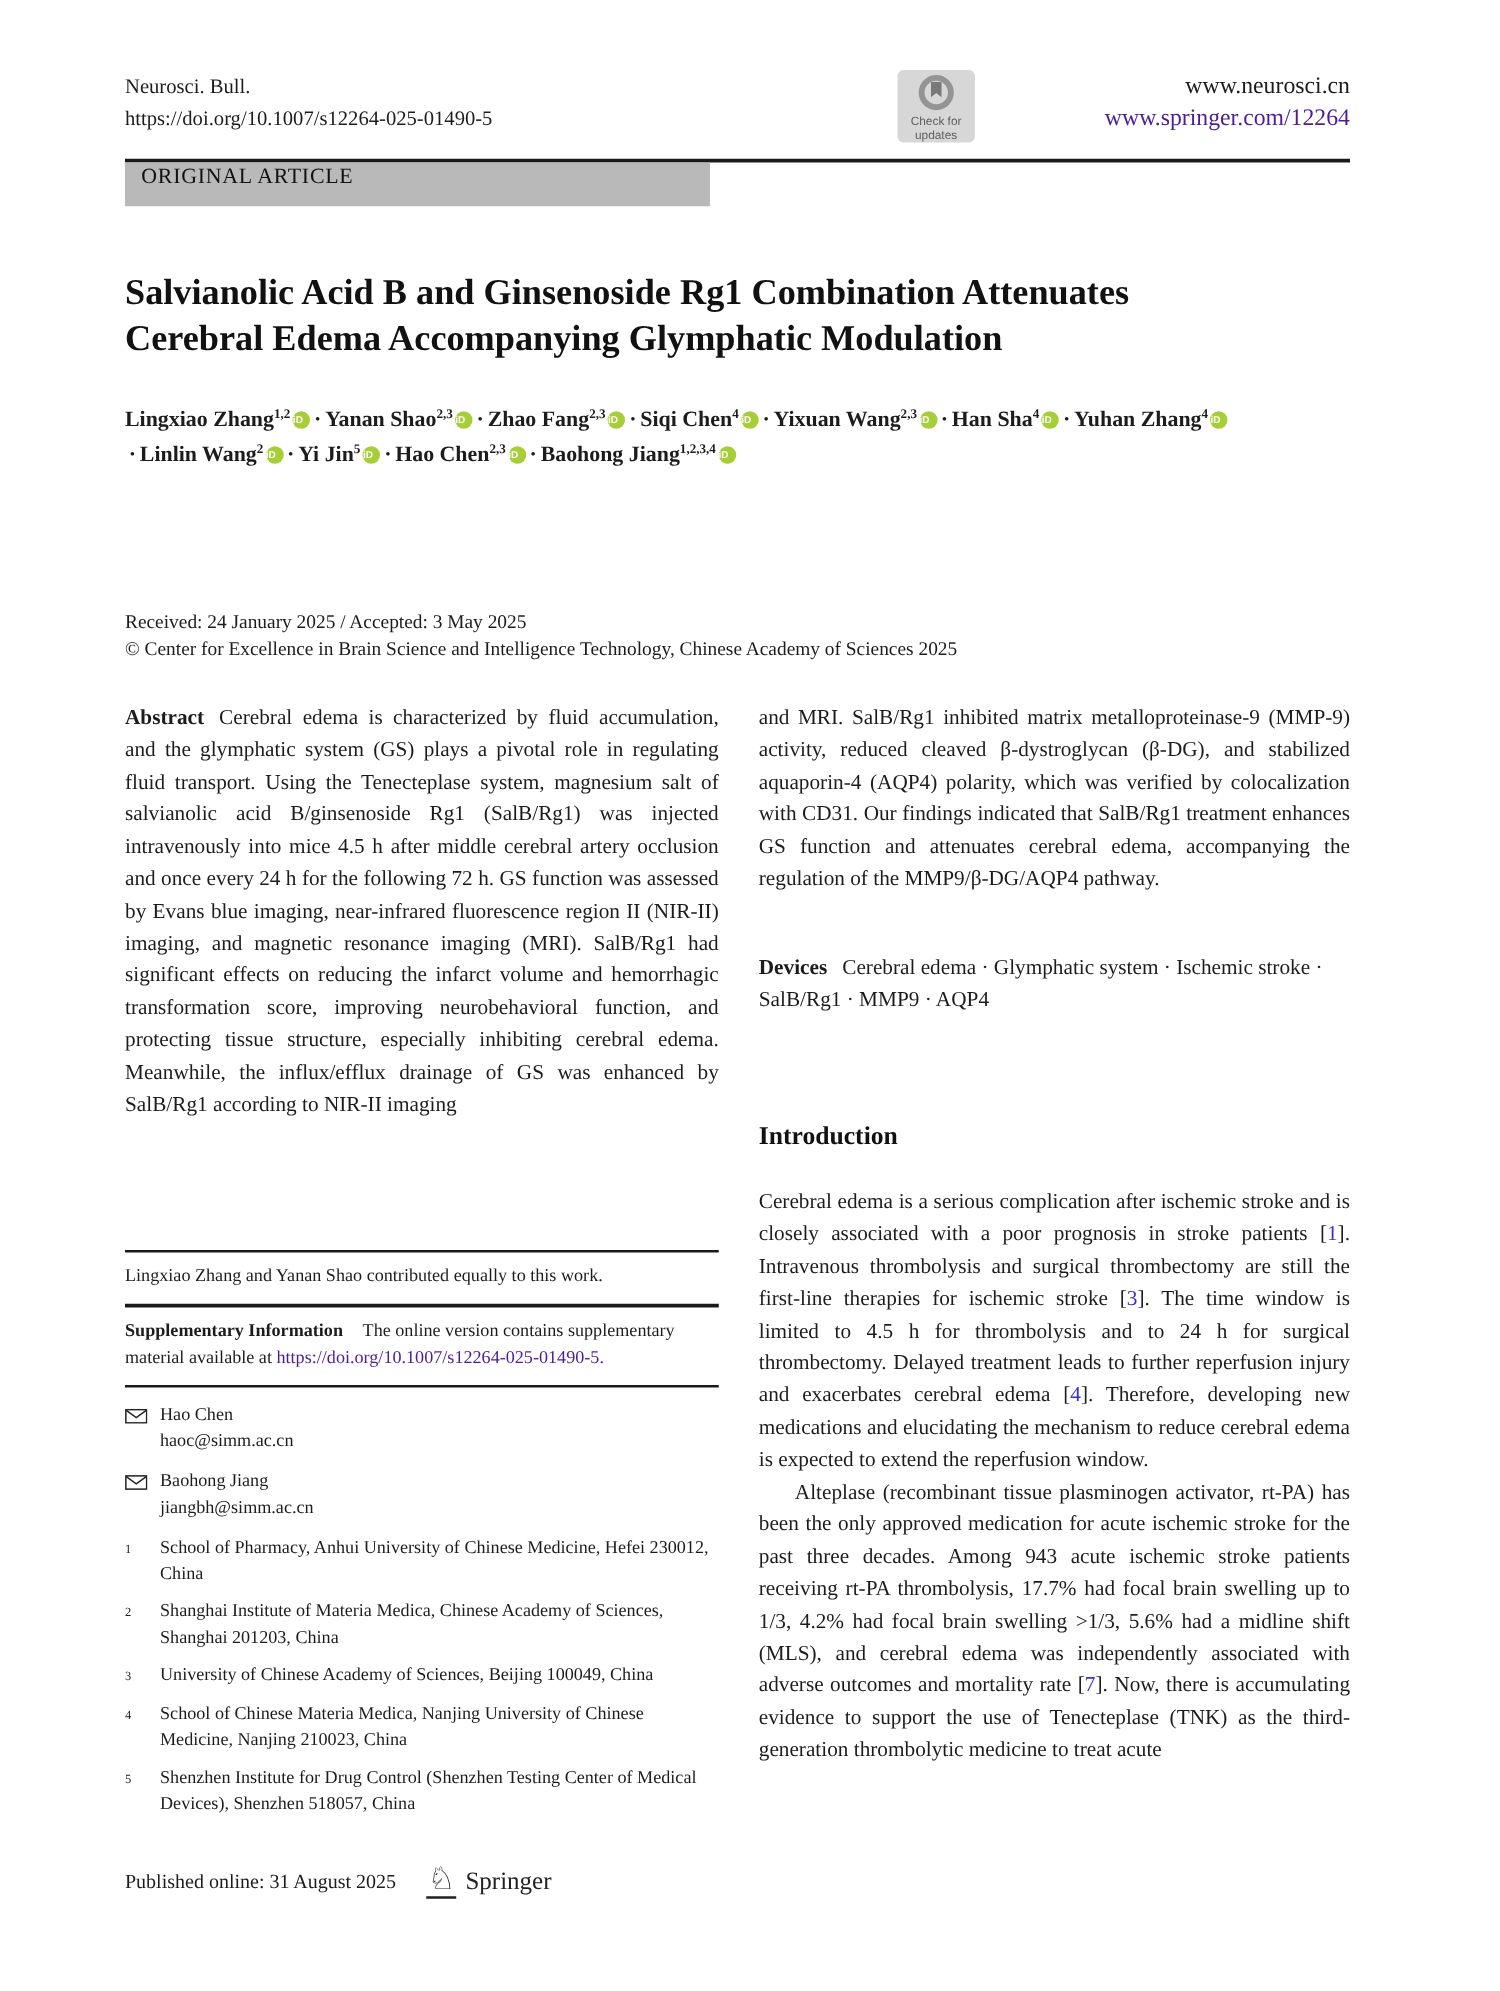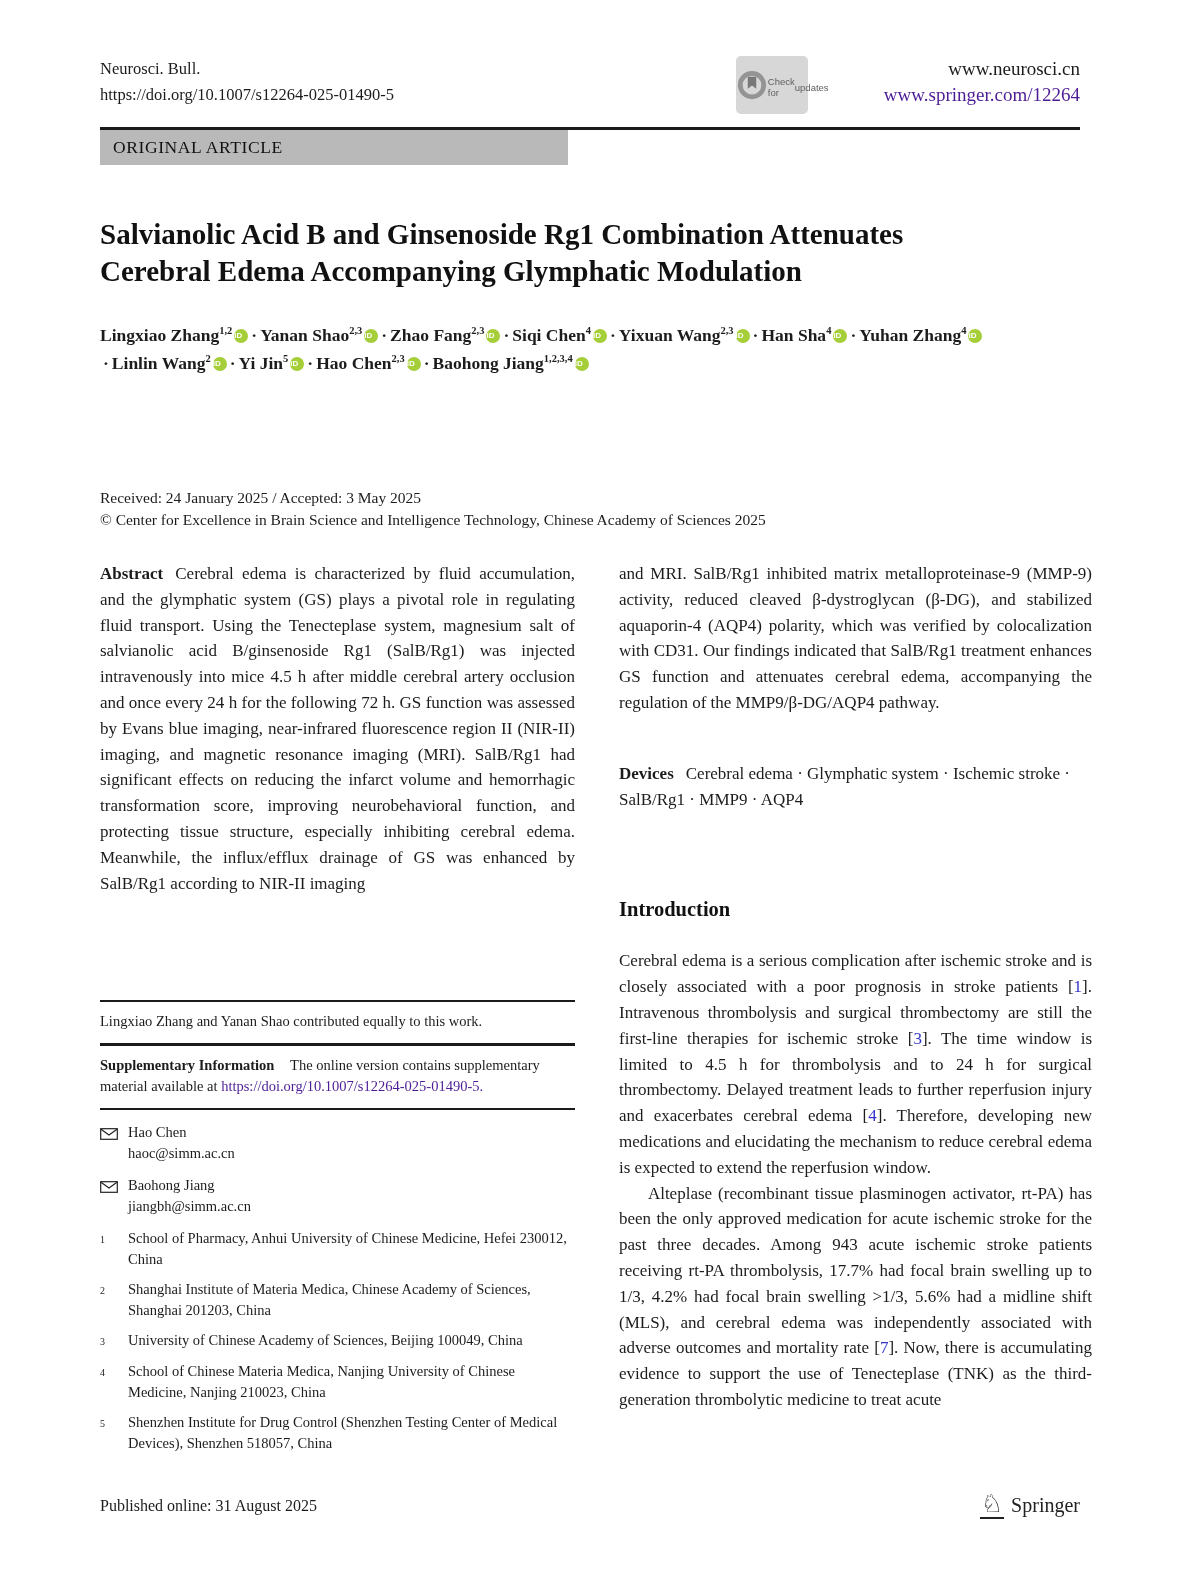--- a/index.html
+++ b/index.html
@@ -11,54 +11,54 @@
     background:#ffffff;
     font-family:"Liberation Serif", serif;
     color:#1c1c1c;
     overflow:hidden;
   }
   
   .hdr{display:flex;justify-content:space-between;align-items:flex-start;}
   .hdr-left{font-size:16.5px;line-height:26px;}
   .hdr-right{display:flex;align-items:flex-start;}
   .upd-badge{
-    width:72px;height:58px;background:#d7d7d7;border-radius:5px;
-    display:flex;flex-direction:row;align-items:center;justify-content:flex-start;
+    width:62px;height:58px;background:#d7d7d7;border-radius:5px;
+    display:flex;flex-direction:column;align-items:center;justify-content:flex-start;
     padding-top:4px;box-sizing:border-box;
     font-family:"Liberation Sans", sans-serif;font-size:9.5px;color:#5f5f5f;line-height:11px;
-    margin-right:76px;cursor:pointer;
+    margin-right:104px;cursor:pointer;
   }
   .upd-badge svg{display:block;margin-bottom:2px;}
   .hdr-urls{text-align:right;font-size:19px;line-height:26px;}
   .link{color:#4c1d95;}
   .rule{height:3px;background:#1a1a1a;margin-top:13px;}
   .type-bar{
     width:468px;height:35px;background:#b9b9b9;
-    display:flex;align-items:center;padding-left:13px;box-sizing:border-box;
+    display:flex;align-items:flex-start;padding-left:13px;box-sizing:border-box;
     font-size:17.5px;letter-spacing:0.6px;color:#111;
   }
   
   .title{
     margin-top:51px;width:920px;
     font-size:29px;font-weight:bold;line-height:37px;color:#111;
   }
   .authors{margin-top:31px;font-size:17.5px;font-weight:bold;line-height:28px;width:940px;}
   .authors sup{font-size:0.6em;vertical-align:super;line-height:0;}
   .orcid{
     display:inline-block;width:14px;height:14px;border-radius:50%;
     background:#a6ce39;color:#fff;text-align:left;
     font-family:"Liberation Sans", sans-serif;font-size:8px;font-weight:bold;line-height:14px;
     margin-left:2px;vertical-align:3px;cursor:pointer;
   }
   .adot{margin:0 3px;}
   
   .dates{margin-top:110px;font-size:15.5px;line-height:22px;}
   
   .cols{
-    display:grid;grid-template-columns:475px 473px;column-gap:44px;
+    display:grid;grid-template-columns:475px 473px;column-gap:32px;
     margin-top:30px;height:902px;
   }
   .colL{display:flex;flex-direction:column;justify-content:space-between;}
   .body-par{font-size:17px;line-height:25.8px;text-align:justify;hyphens:auto;}
   .b{font-weight:bold;text-align:center;}
   .lbl{font-weight:bold;margin-right:12px;}
   .ref{color:#3333cc;cursor:pointer;}
   
   .fnotes{font-size:14.5px;line-height:21px;}
   .fn-rule-thin{height:2px;background:#1a1a1a;}
@@ -70,22 +70,22 @@
   .affil{display:flex;margin-bottom:9px;}
   .affil .num{width:28px;flex:none;font-size:10px;vertical-align:super;padding-top:1px;}
   .sup-link{word-break:break-all;}
   
   .kw{margin-top:45px;font-size:17px;line-height:25.8px;}
   .intro-h{margin-top:86px;font-size:20.5px;font-weight:bold;color:#111;}
   .intro-p1{margin-top:27px;}
   .indent{text-indent:1.7em;}
   
   .foot{
-    display:flex;justify-content:space-between;align-items:center;
-    margin-top:29px;font-size:16px;
+    display:flex;align-items:center;
+    margin-top:29px;font-size:16px;gap:24px;
   }
   .springer{display:flex;align-items:center;font-size:20px;color:#222;}
   .knight{
     font-size:25px;line-height:24px;border-bottom:2px solid #222;
     margin-right:7px;padding:0 1px 1px 1px;
   }
 </style>
 </head>
 <body>
 

